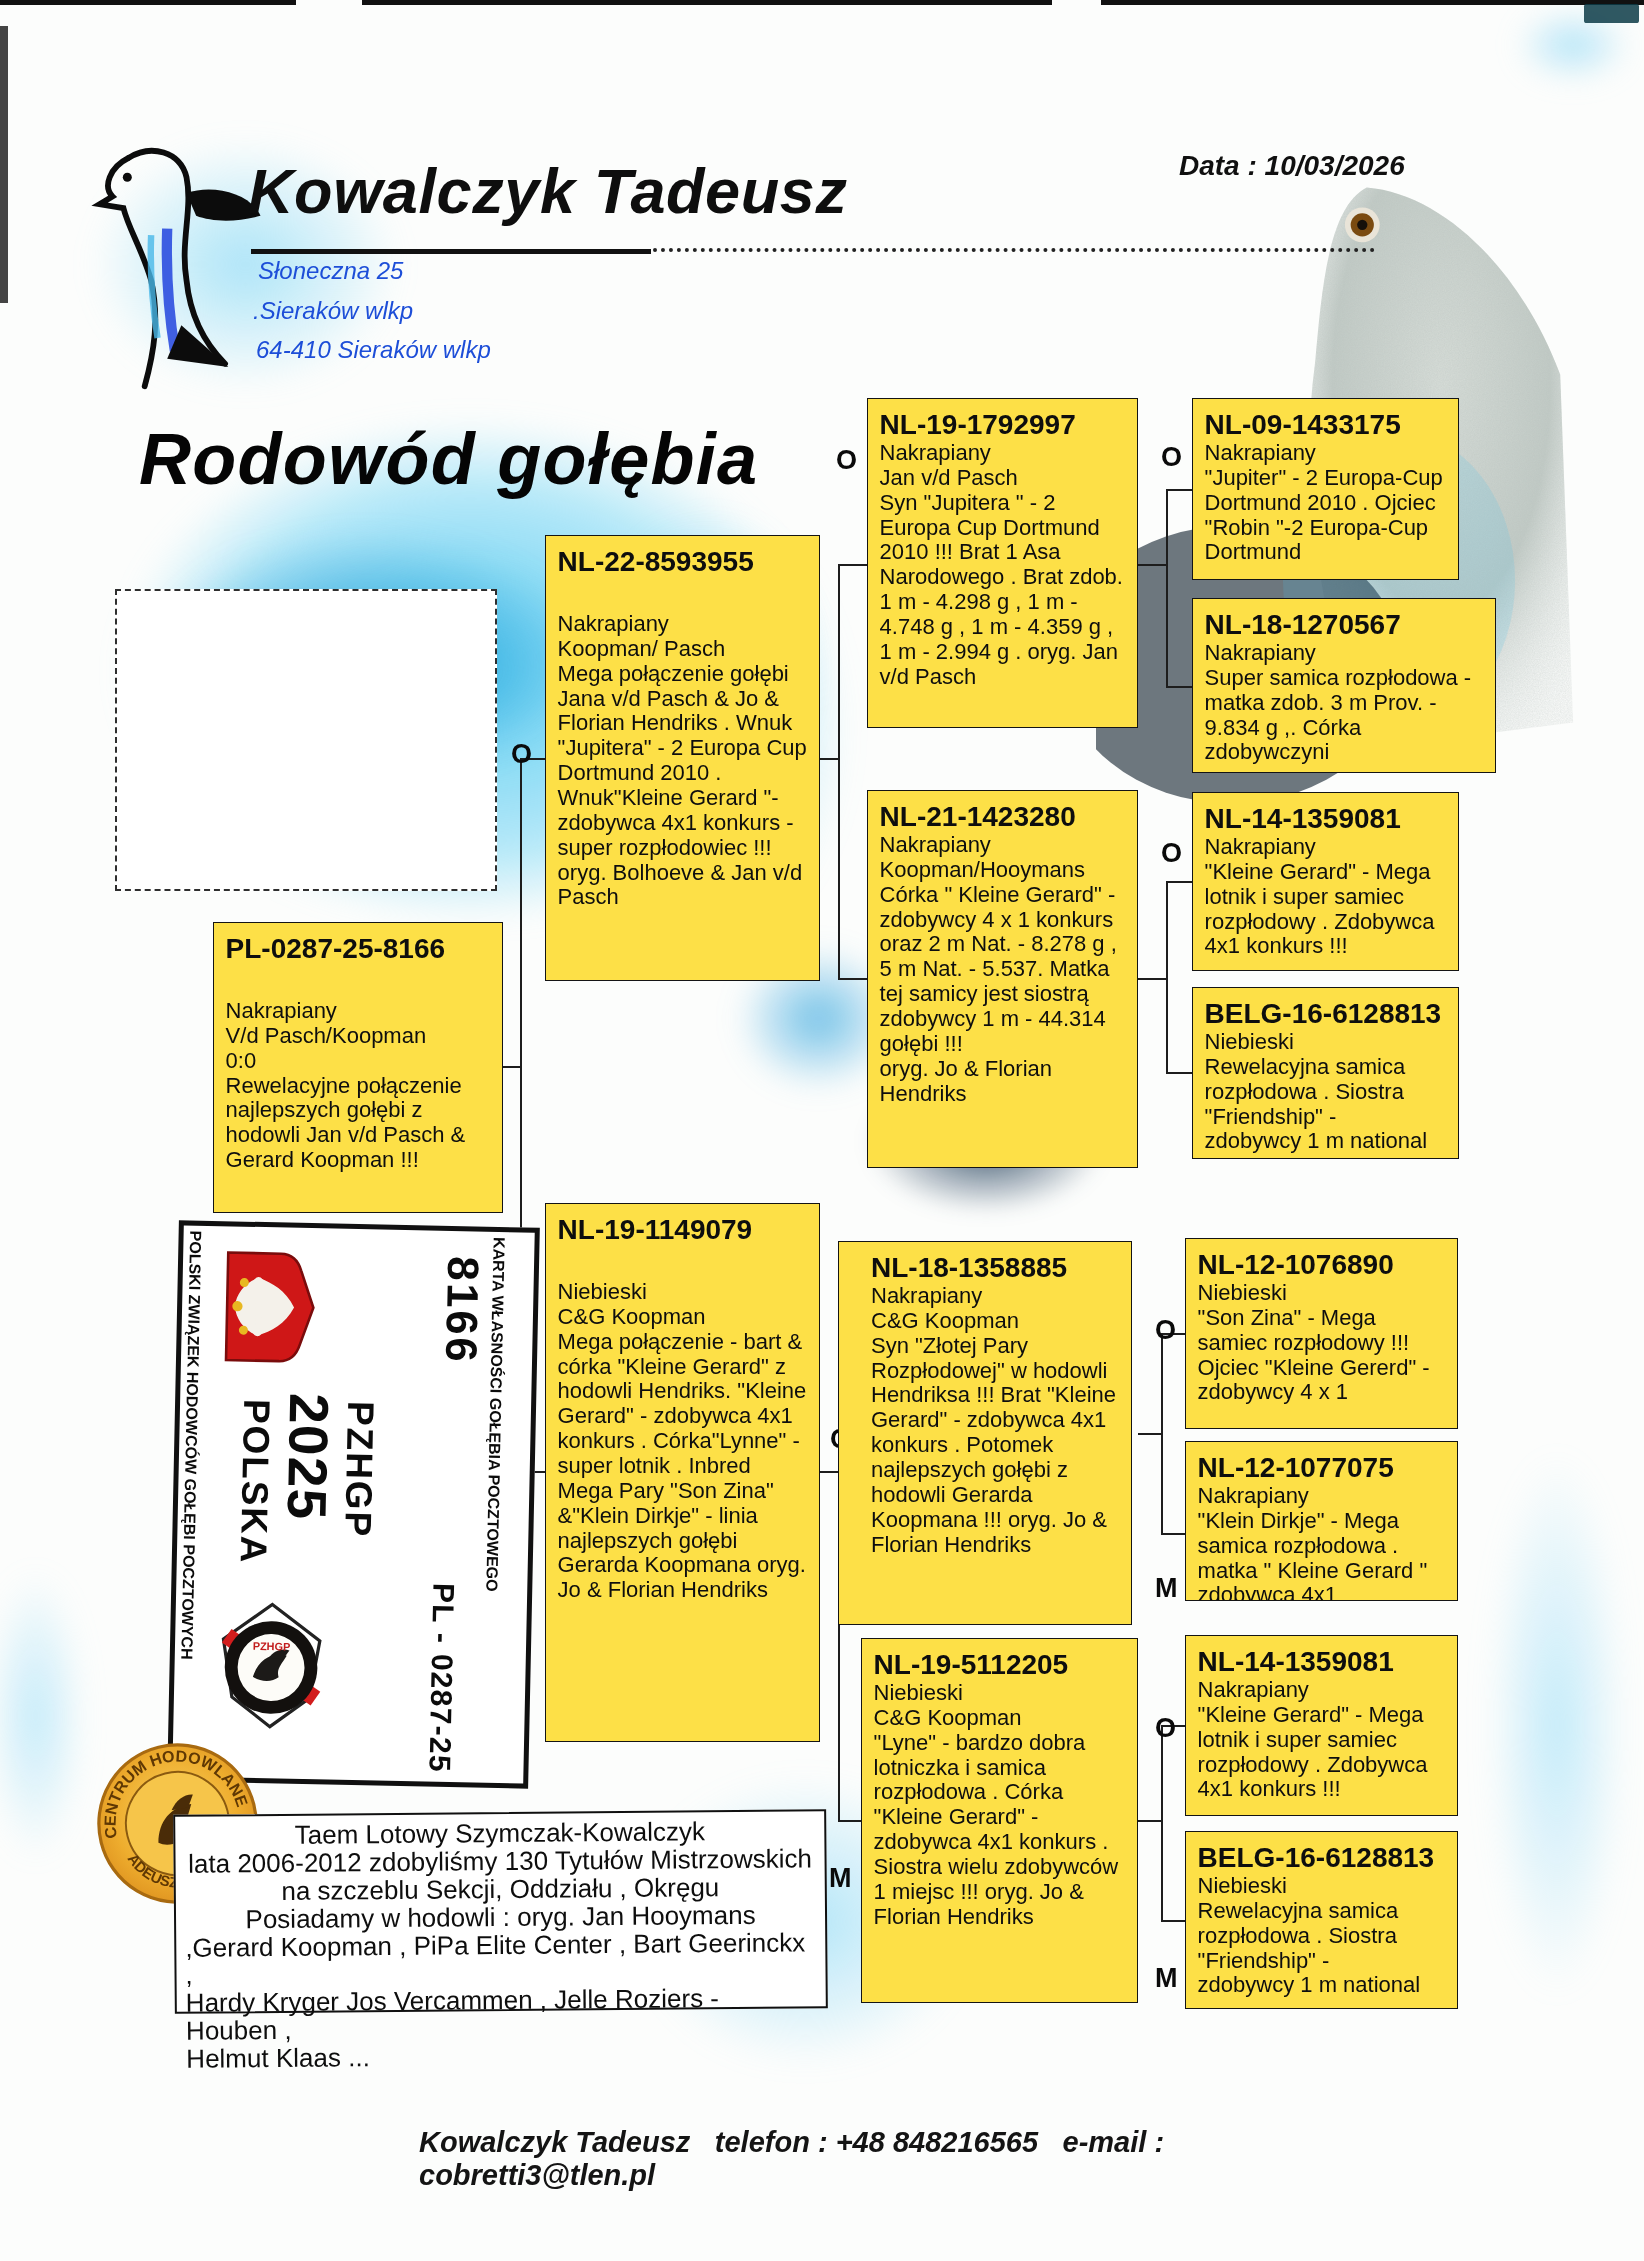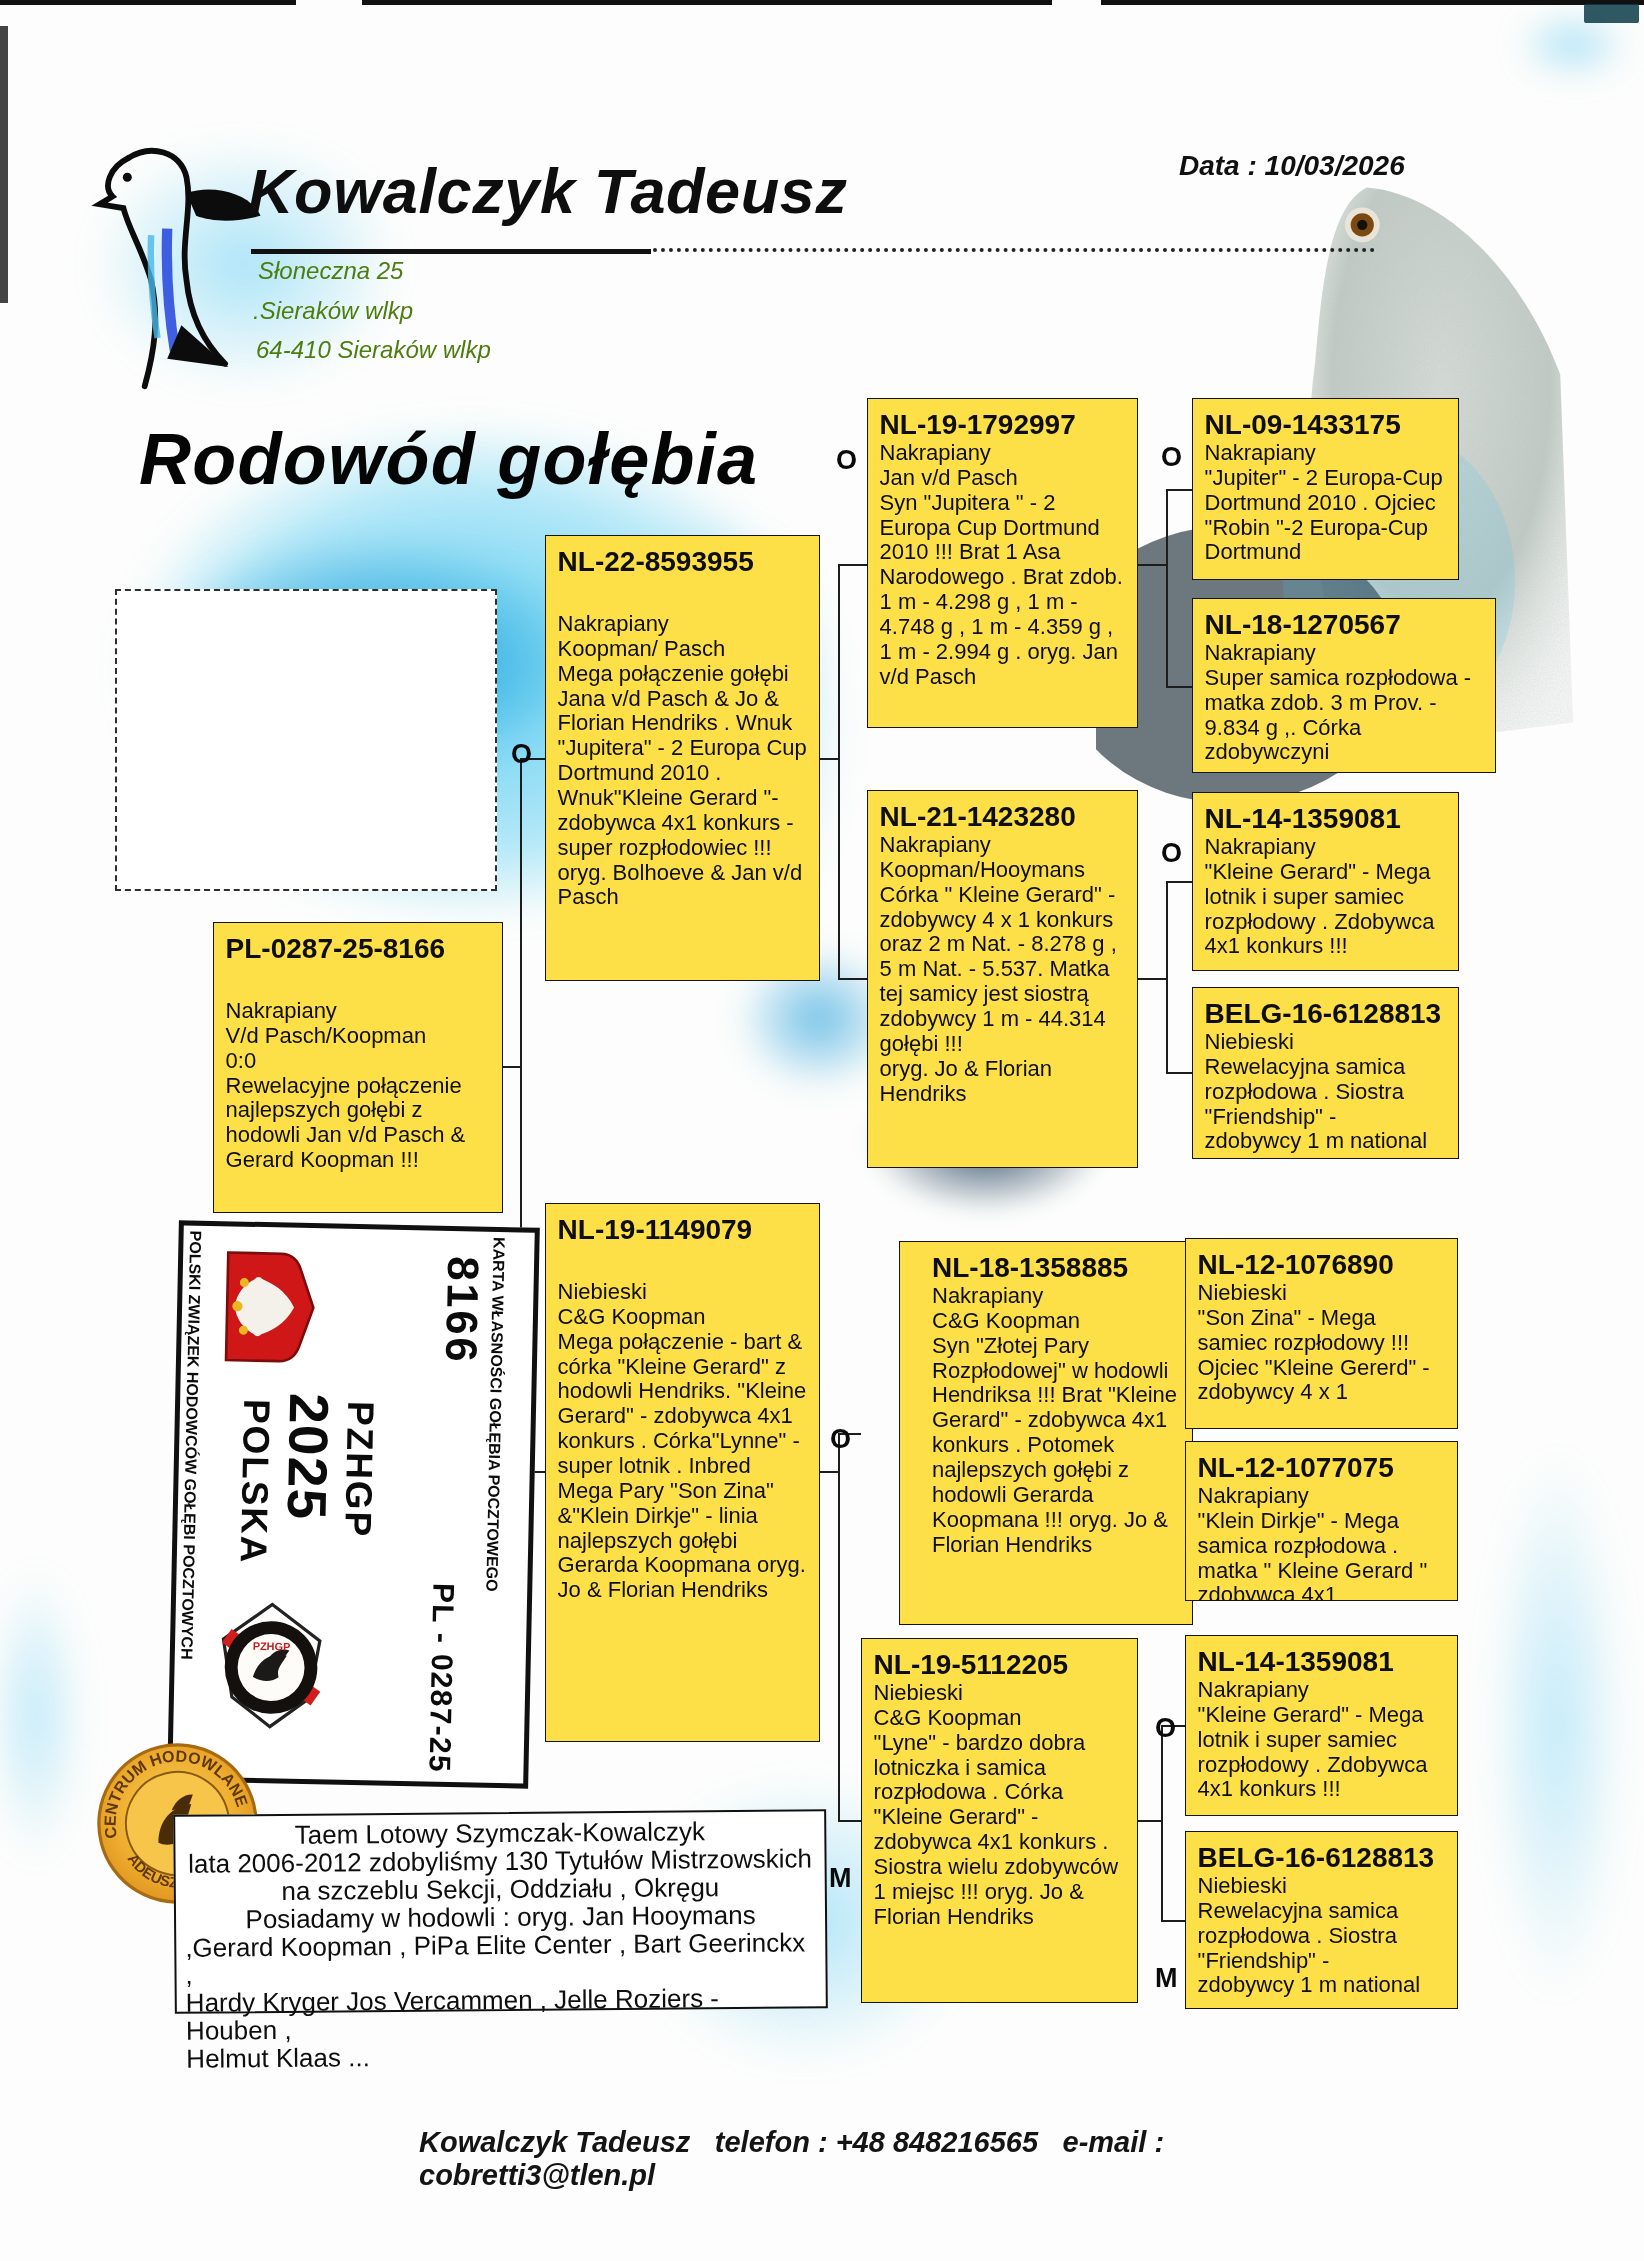--- a/index.html
+++ b/index.html
@@ -20,36 +20,36 @@
   .w6{left:1470px;top:1386px;width:174px;height:677px;background:radial-gradient(closest-side,rgba(150,220,248,.55),rgba(150,220,248,0) 80%);}
   .w7{left:1502px;top:0;width:142px;height:90px;background:radial-gradient(closest-side,rgba(140,215,245,.7),rgba(140,215,245,0) 80%);}
   .w8{left:-26px;top:1535px;width:123px;height:361px;background:radial-gradient(closest-side,rgba(150,220,248,.55),rgba(150,220,248,0) 80%);}
   .w9{left:709px;top:922px;width:219px;height:193px;background:radial-gradient(closest-side,rgba(40,160,220,.65),rgba(40,160,220,0) 75%);}
   .navy{left:825px;top:1045px;width:322px;height:193px;background:radial-gradient(closest-side,rgba(22,52,82,.85),rgba(22,52,82,0) 75%);filter:blur(9px);}
   
   .logo{position:absolute;left:90px;top:132px;}
   .owner{position:absolute;left:248px;top:155px;font-size:63px;font-weight:bold;font-style:italic;letter-spacing:0.6px;}
   .uline-solid{position:absolute;left:251px;top:249px;width:400px;height:4.5px;background:#111;}
   .uline-dot{position:absolute;left:653px;top:248px;width:722px;height:0;border-top:4.5px dotted #222;}
-  .addr{position:absolute;font-size:24px;font-style:italic;color:#4d7c0f;}
+  .addr{position:absolute;font-size:24px;font-style:italic;color:#1d4ed8;}
   .a1{left:258px;top:257px;} .a2{left:253px;top:297px;} .a3{left:256px;top:336px;}
   .date{position:absolute;left:1179px;top:150px;font-size:28px;font-style:italic;font-weight:bold;color:#101010;}
   .doctitle{position:absolute;left:139px;top:418px;font-size:72px;font-weight:bold;font-style:italic;letter-spacing:1.3px;color:#050505;}
   
   .pbox{position:absolute;background:#fde047;border:1.9px solid #141414;box-sizing:border-box;
         padding:10.3px 11.6px;font-size:22px;line-height:1.13;overflow:hidden;}
   .pbox .ring{font-weight:bold;font-size:28px;letter-spacing:0;}
   .pbox .ring.gap{margin-bottom:34px;}
   .pbox .body{white-space:pre-line;}
   .b0{left:213px;top:922px;width:290px;height:291px;}
   .b1{left:545px;top:535px;width:275px;height:446px;}
   .b2{left:545px;top:1203px;width:275px;height:539px;}
   .b3{left:867px;top:398px;width:271px;height:330px;}
   .b4{left:867px;top:790px;width:271px;height:378px;}
-  .b5{left:899px;top:1241px;width:294px;height:384px;padding-left:32px;}
+  .b5{left:838px;top:1241px;width:294px;height:384px;padding-left:32px;}
   .b6{left:861px;top:1638px;width:277px;height:365px;}
   .b7{left:1192px;top:398px;width:267px;height:182px;}
   .b8{left:1192px;top:598px;width:304px;height:175px;}
   .b9{left:1192px;top:792px;width:267px;height:179px;}
   .b10{left:1192px;top:987px;width:267px;height:172px;}
   .b11{left:1185px;top:1238px;width:273px;height:191px;}
   .b12{left:1185px;top:1441px;width:273px;height:160px;}
   .b13{left:1185px;top:1635px;width:273px;height:181px;}
   .b14{left:1185px;top:1831px;width:273px;height:178px;}
   .bempty{left:115px;top:589px;width:382px;height:302px;background:#fff;border:2.6px dashed #2e2e2e;position:absolute;box-sizing:border-box;}

